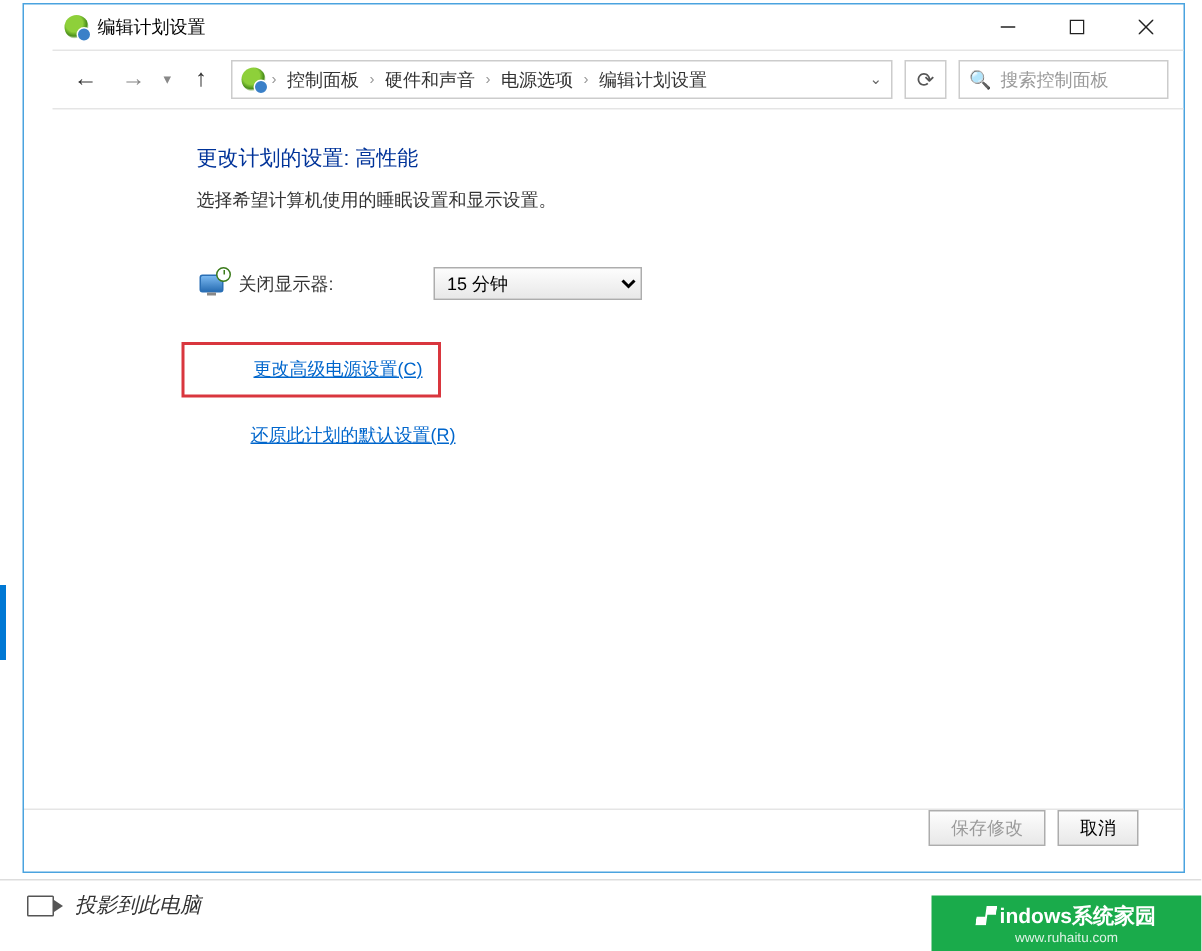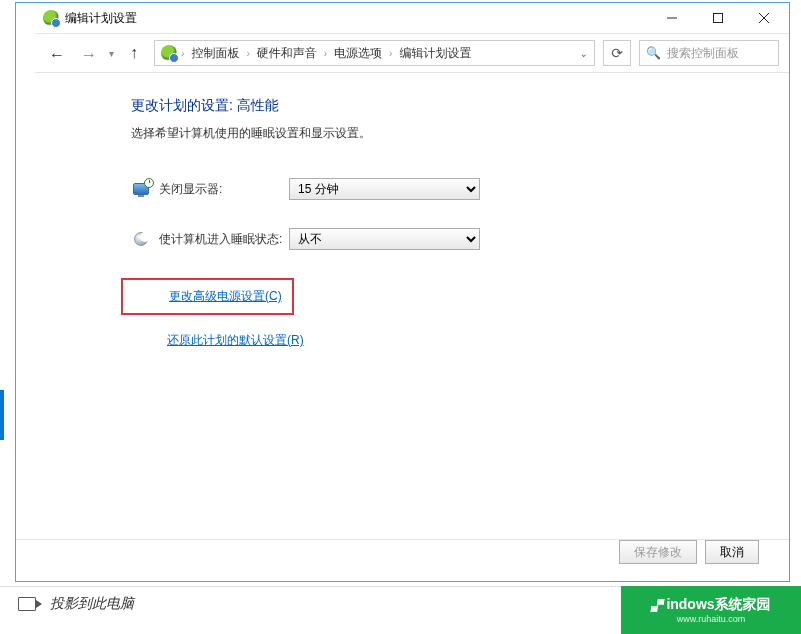--- a/index.html
+++ b/index.html
@@ -26,21 +26,21 @@
 .search-box { width: 140px; height: 26px; border: 1px solid #ccc; display: flex; align-items: center; padding: 0 6px; gap: 6px; color: #999; font-size: 12px; }
 .search-box .mag { font-size: 12px; color: #888; }
 
 .content { padding: 24px 90px 0 96px; font-size: 12px; }
 .heading { color: #003399; font-size: 14px; margin-bottom: 10px; }
 .desc { color: #333; margin-bottom: 36px; }
 
 .row { display: flex; align-items: center; margin-bottom: 28px; }
 .row .riconwrap { width: 20px; height: 20px; margin-right: 8px; display: flex; align-items: center; justify-content: center; }
 .row .rlabel { width: 130px; color: #333; }
-.row select { width: 191px; height: 22px; border: 1px solid #adadad; background: linear-gradient(#fdfdfd, #e8e8e8); font-size: 12px; padding: 0 4px; }
+.row select { width: 139px; height: 22px; border: 1px solid #adadad; background: linear-gradient(#fdfdfd, #e8e8e8); font-size: 12px; padding: 0 4px; }
 
 .icon-monitor { position: relative; width: 16px; height: 12px; border: 1px solid #2a6fb5; border-radius: 2px; background: linear-gradient(#7ab8f0, #2a6fb5); }
 .icon-monitor::after { content: ''; position: absolute; left: 4px; bottom: -3px; width: 6px; height: 2px; background: #888; }
 .icon-monitor .clock { position: absolute; right: -6px; top: -6px; width: 10px; height: 10px; border: 1px solid #3a7a1a; border-radius: 50%; background: #fff; }
 .icon-monitor .clock::before { content: ''; position: absolute; left: 4px; top: 1px; width: 1px; height: 3px; background: #3a7a1a; }
 .icon-moon { width: 14px; height: 14px; border-radius: 50%; background: radial-gradient(circle at 35% 35%, #fff, #b8c4d0 50%, #7a8aa0); border: 1px solid #8a9ab0; position: relative; }
 .icon-moon::after { content: ''; position: absolute; width: 10px; height: 10px; border-radius: 50%; right: -3px; top: -1px; background: #fff; }
 
 .links { margin-top: 16px; }
 .link { color: #0066cc; font-size: 12px; padding: 3px 0; display: inline-block; margin-left: 36px; }
@@ -57,21 +57,21 @@
 
 .footer { position: absolute; bottom: 0; left: 0; right: 0; height: 42px; border-top: 1px solid #e5e5e5; display: flex; justify-content: flex-end; align-items: flex-start; padding: 0 30px; gap: 8px; }
 .btn { height: 24px; padding: 0 14px; border: 1px solid #adadad; background: linear-gradient(#fdfdfd, #e8e8e8); font-size: 12px; display: flex; align-items: center; cursor: pointer; }
 .btn.disabled { color: #9b9b9b; }
 
 .bottom-strip { position: absolute; left: 0; bottom: 0; width: 100%; height: 48px; border-top: 1px solid #ddd; }
 .bottom-left { position: absolute; left: 18px; top: 8px; display: flex; align-items: center; gap: 14px; font-size: 14px; color: #333; font-style: italic; }
 .proj-icon { width: 18px; height: 14px; border: 1.5px solid #555; border-radius: 1px; position: relative; }
 .proj-icon::after { content: ''; position: absolute; right: -7px; top: 2px; width: 0; height: 0; border-top: 4px solid transparent; border-bottom: 4px solid transparent; border-left: 6px solid #555; }
 
-.bottom-right { position: absolute; right: 0; bottom: 0; width: 180px; height: 48px; background: #1aab4b; color: #fff; display: flex; flex-direction: column; align-items: center; justify-content: center; }
+.bottom-right { position: absolute; right: 0; bottom: 0; width: 180px; height: 37px; background: #1aab4b; color: #fff; display: flex; flex-direction: column; align-items: center; justify-content: center; }
 .br-main { font-size: 14px; font-weight: bold; display: flex; align-items: center; }
 .br-flag { display: inline-block; width: 13px; height: 13px; background: #fff; margin-right: 2px; clip-path: polygon(0 0, 100% 0, 100% 45%, 55% 45%, 55% 100%, 0 100%, 0 55%, 45% 55%, 45% 0); transform: skewX(-8deg); }
 .br-sub { font-size: 9px; opacity: 0.85; }
 
 .edge-blue { position: absolute; left: 0; top: 390px; width: 4px; height: 50px; background: #0078d4; }
 </style>
 </head>
 <body>
 
 <div class="window">
@@ -134,29 +134,20 @@
         <span class="icon-monitor">
             <span class="clock"></span>
           </span>
       </span>
       <span class="rlabel">关闭显示器:</span>
       <select>
         <option>15 分钟</option>
       </select>
     </div>
 
-    <div class="row">
-      <span class="riconwrap">
-        <span class="icon-moon"></span>
-      </span>
-      <span class="rlabel">使计算机进入睡眠状态:</span>
-      <select>
-        <option>从不</option>
-      </select>
-    </div>
 
     <div class="links">
       <div class="link-hl">
         <a class="link" href="#">更改高级电源设置(C)</a>
       </div>
       <div>
         <a class="link" href="#">还原此计划的默认设置(R)</a>
       </div>
     </div>
   </div>

